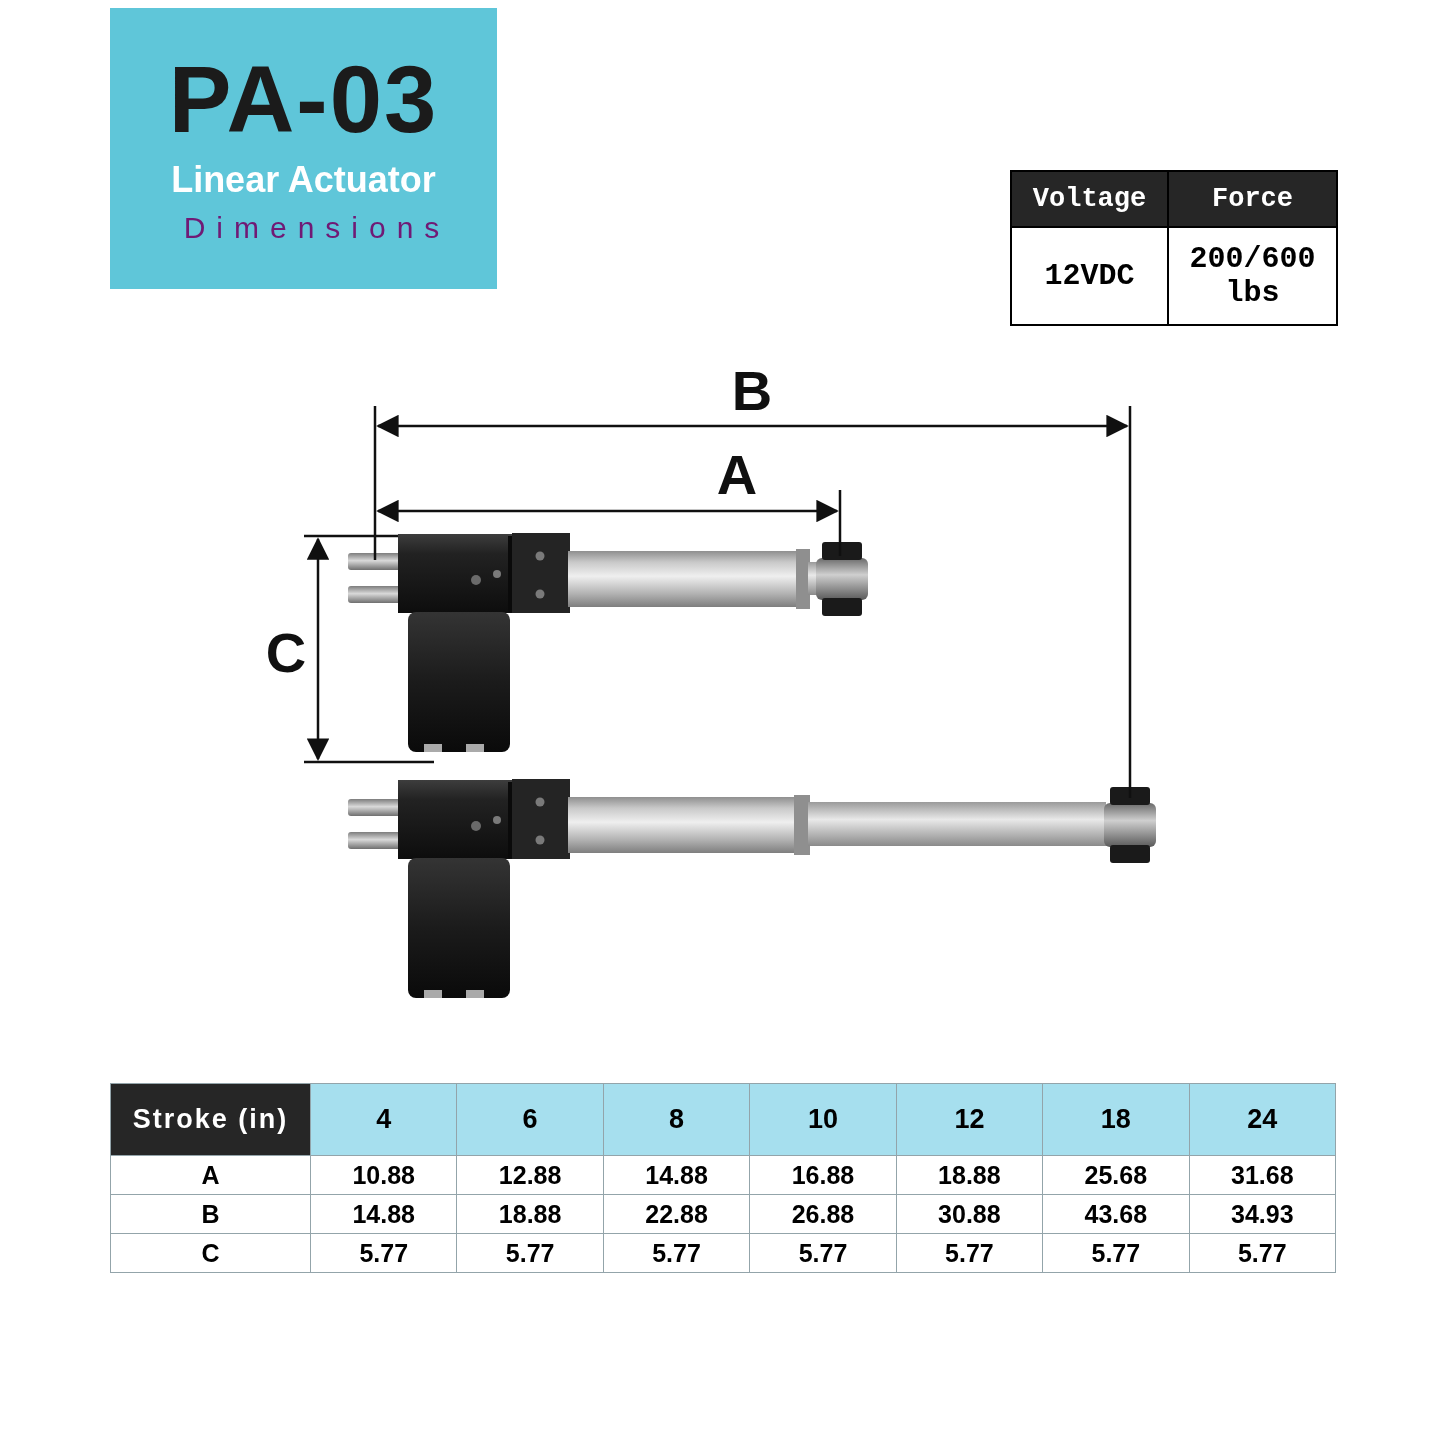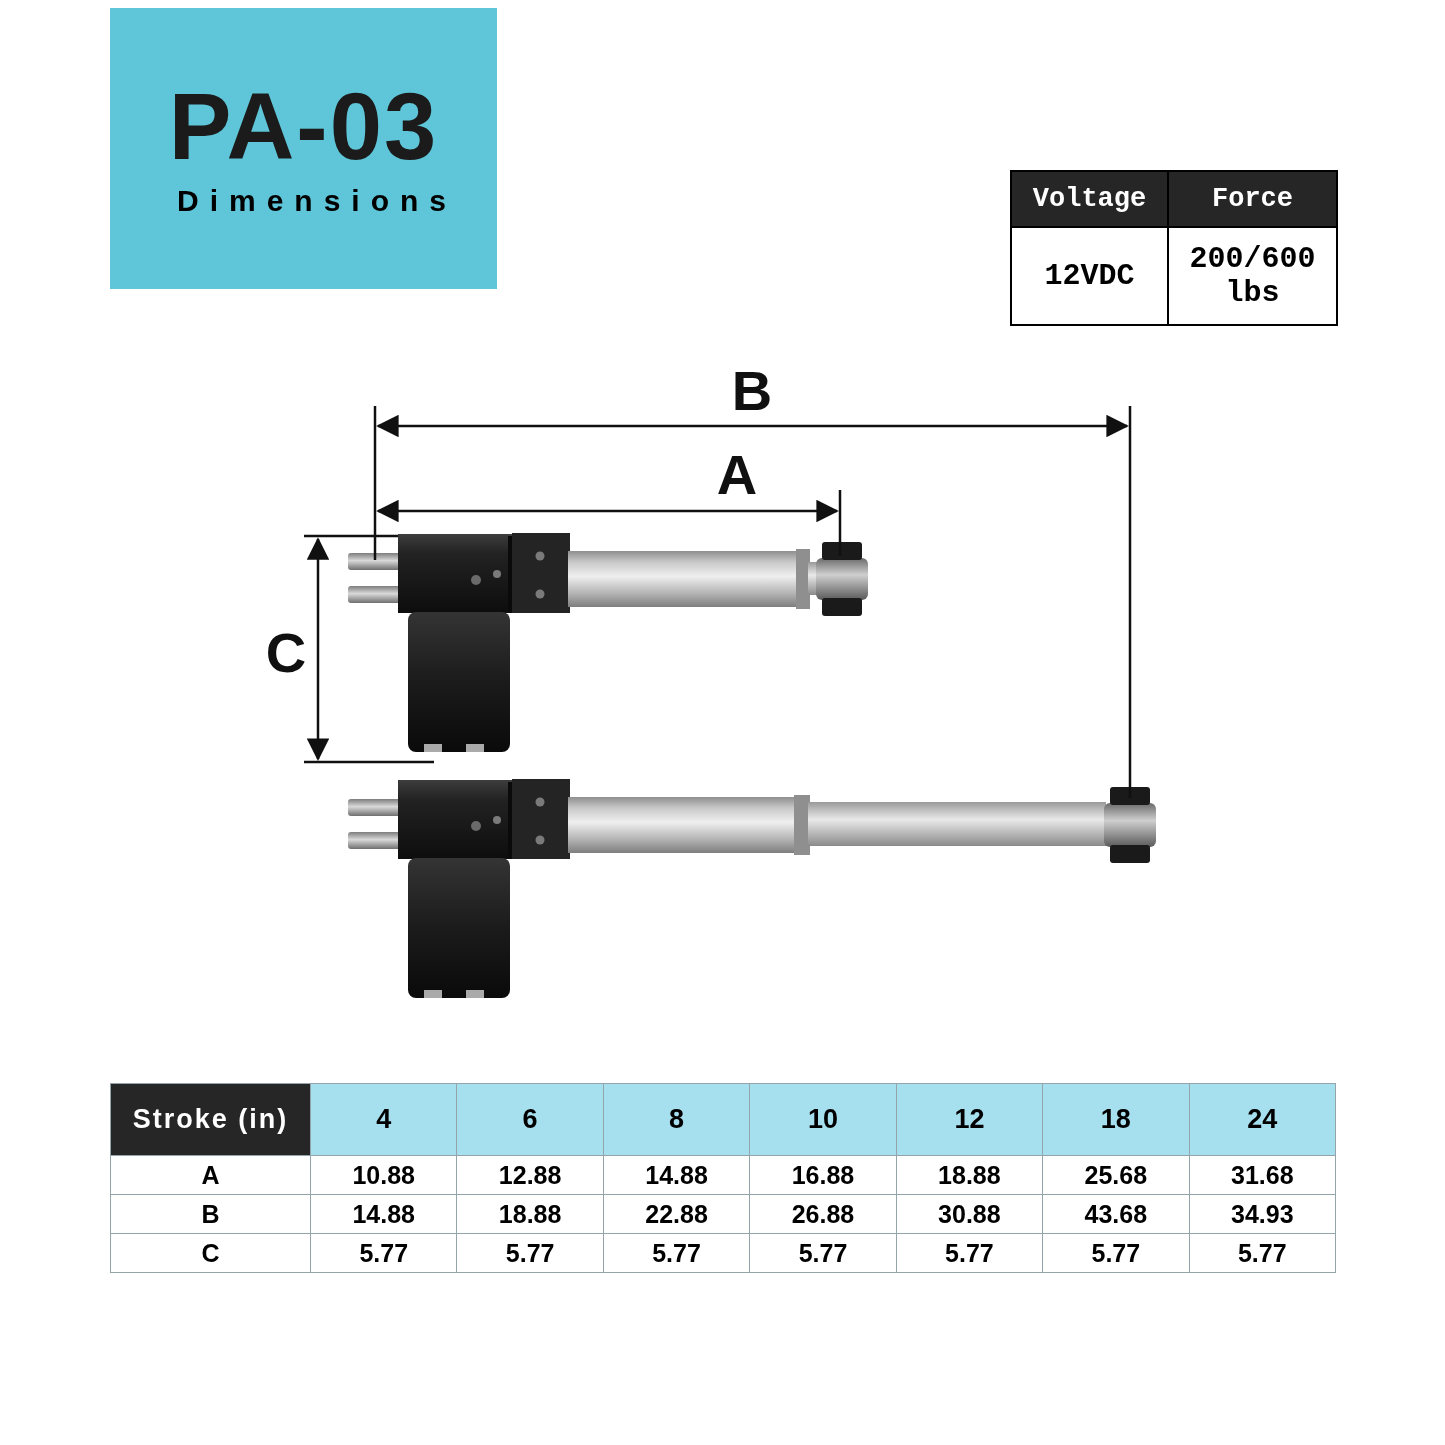--- a/index.html
+++ b/index.html
@@ -8,21 +8,21 @@
   .canvas { position:relative; width:1445px; height:1445px; background:#ffffff; overflow:hidden; }
 
   
   .title-card {
     position:absolute; left:110px; top:8px; width:387px; height:281px;
     background:#5fc6d9; display:flex; flex-direction:column;
     align-items:center; justify-content:center; text-align:center;
   }
   .title-model  { font-size:94px; font-weight:bold; color:#1b1b1b; line-height:1; letter-spacing:2px; }
   .title-line1  { font-size:36px; font-weight:bold; color:#ffffff; margin-top:12px; }
-  .title-line2  { font-size:30px; font-weight:bold; color:#000000; letter-spacing:11px; margin-top:10px; margin-left:27px; }
+  .title-line2  { font-size:30px; font-weight:normal; color:#701a75; letter-spacing:11px; margin-top:10px; margin-left:27px; }
 
   
   .spec-table { position:absolute; left:1010px; top:170px; border-collapse:collapse;font-family:Liberation Mono, monospace; }
   .spec-table th {
     background:#262626; color:#ffffff; font-size:27px; font-weight:bold;
     padding:12px 0; border:2px solid #000000;
   }
   .spec-table td {
     background:#ffffff; color:#000000; font-size:30px; font-weight:bold;
     text-align:center; padding:14px 4px; border:2px solid #000000;
@@ -47,20 +47,21 @@
   .dim-table tbody th { background:#ffffff; font-size:25px; height:39px; }
   .dim-table tbody td { background:#ffffff; font-size:25px; height:39px; }
 </style>
 </head>
 <body>
 
 <div class="canvas">
 
   <div class="title-card">
     <div class="title-model">PA-03</div>
+    <div class="title-line1">Linear Actuator</div>
     <div class="title-line2">Dimensions</div>
   </div>
 
   <table class="spec-table">
     <thead>
       <tr>
         <th class="spec-col-voltage">Voltage</th>
         <th class="spec-col-force">Force</th>
       </tr>
     </thead>

